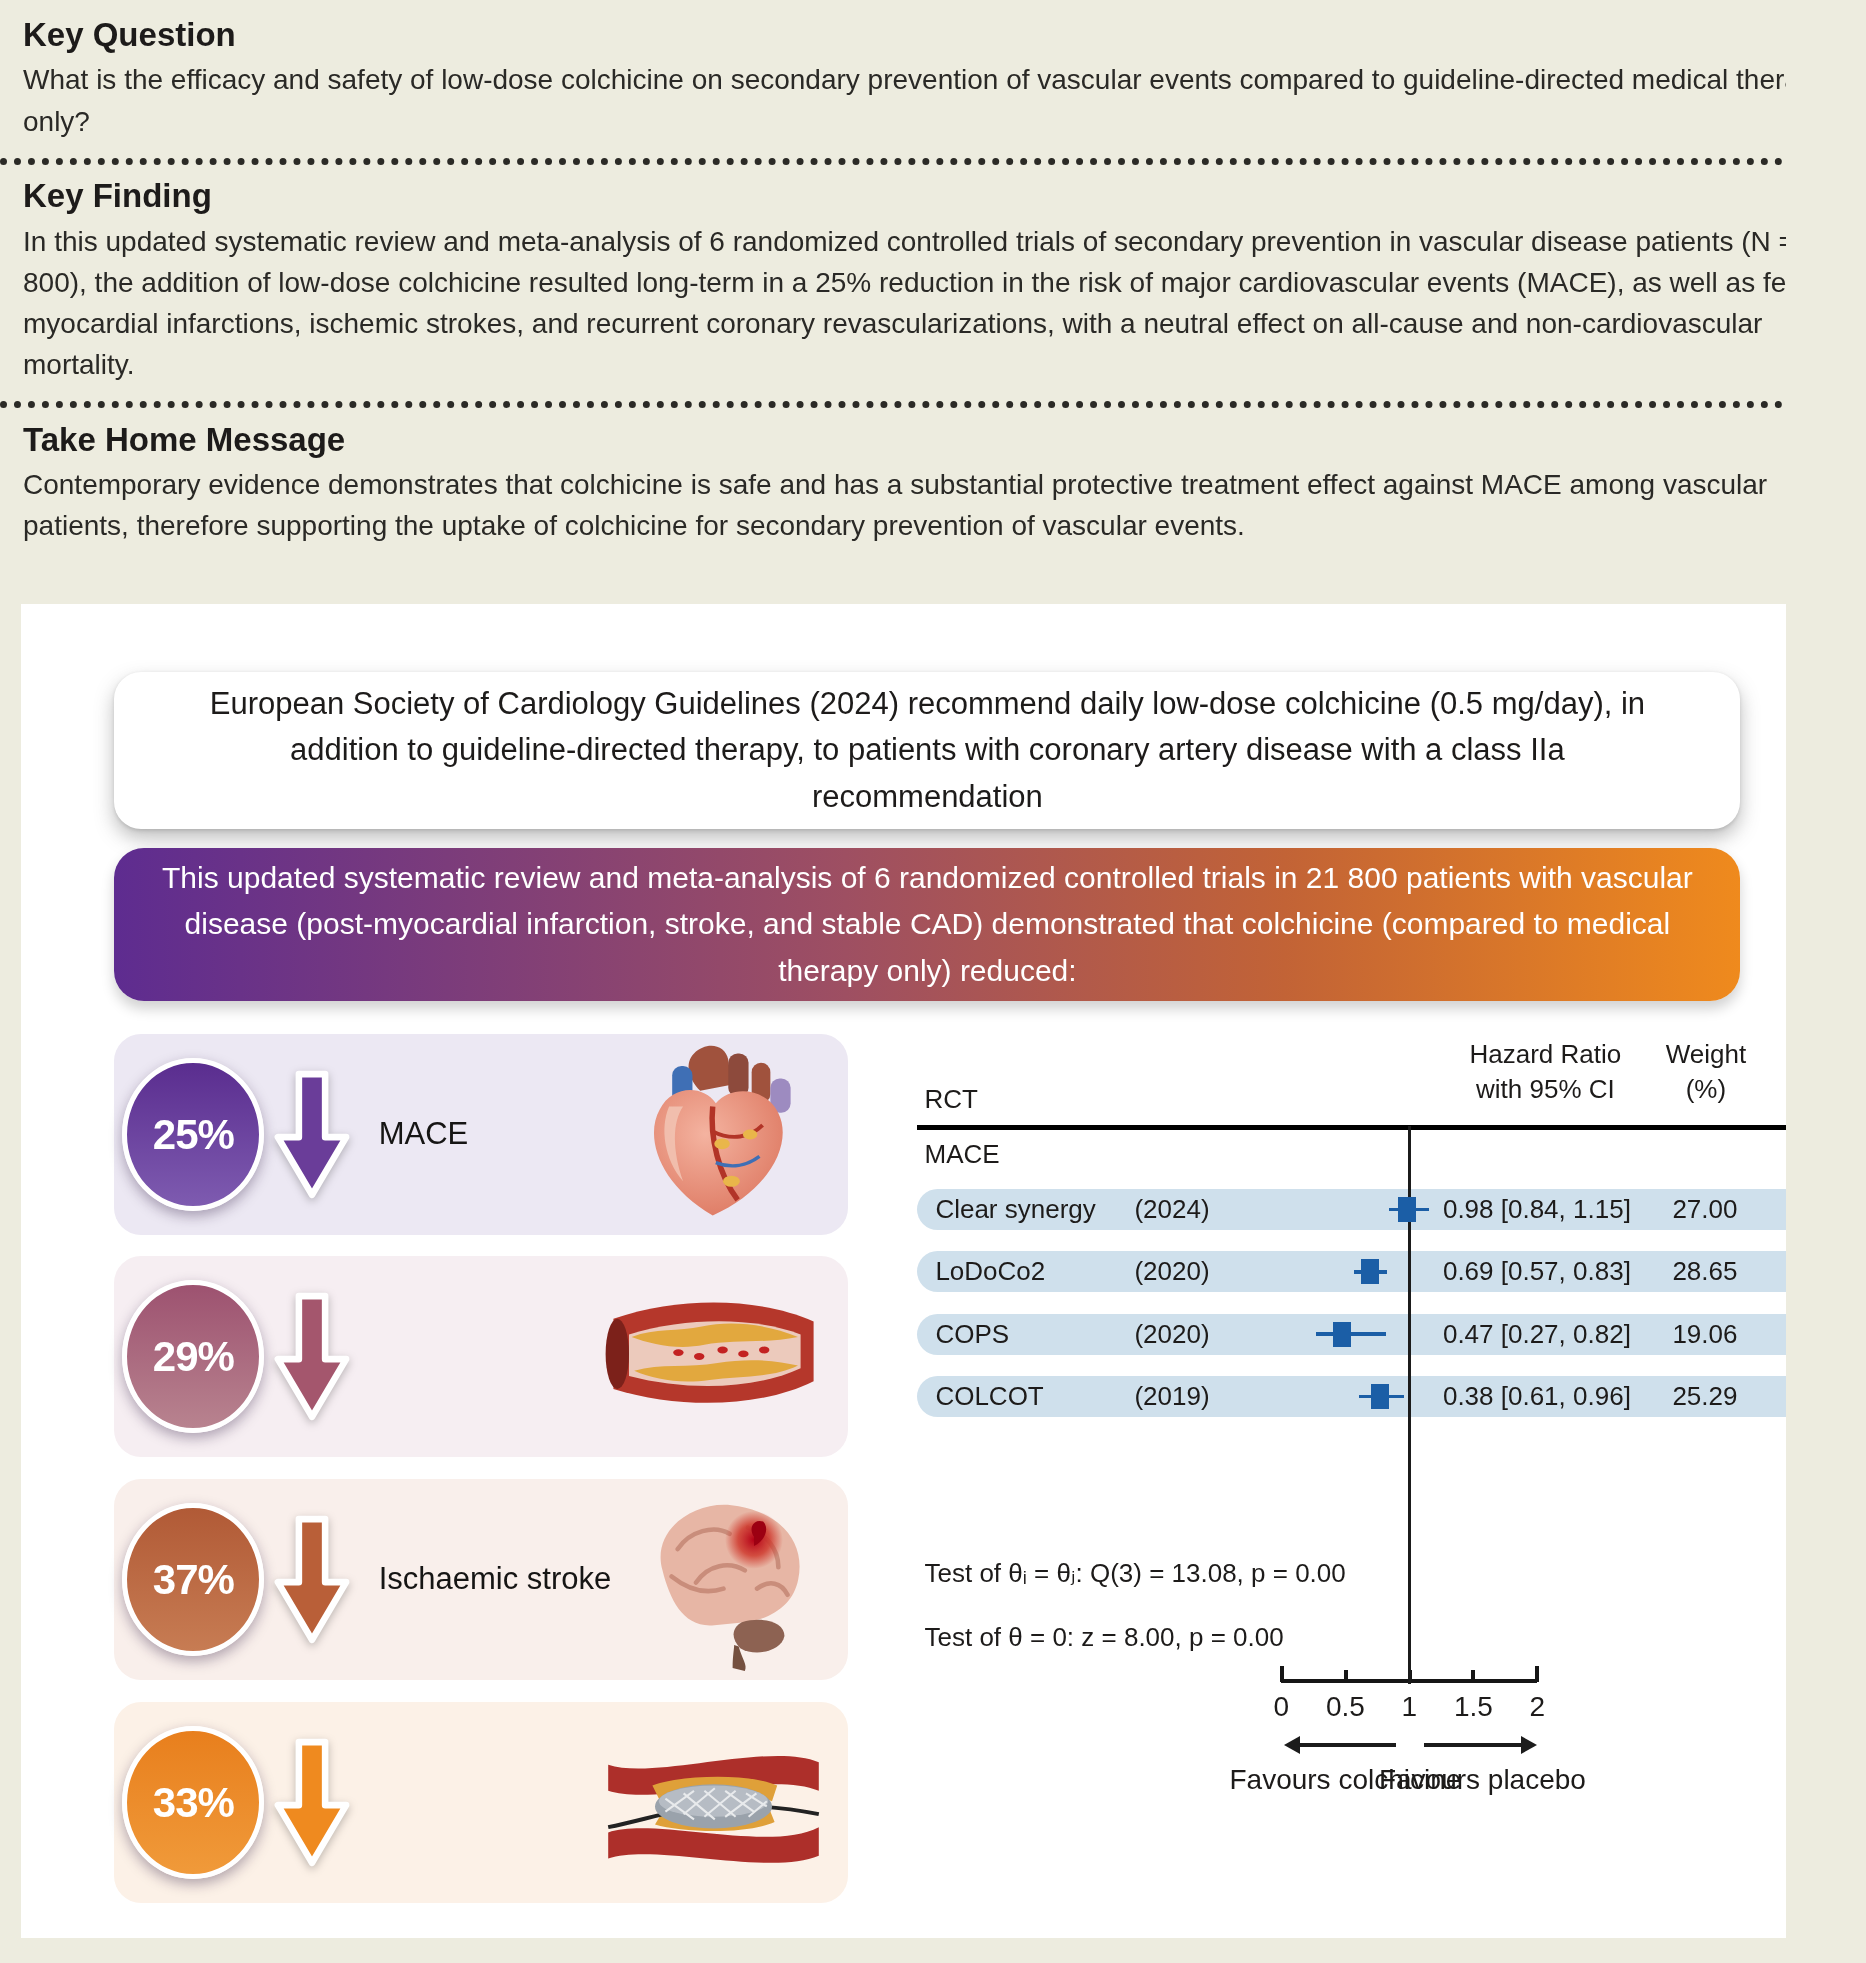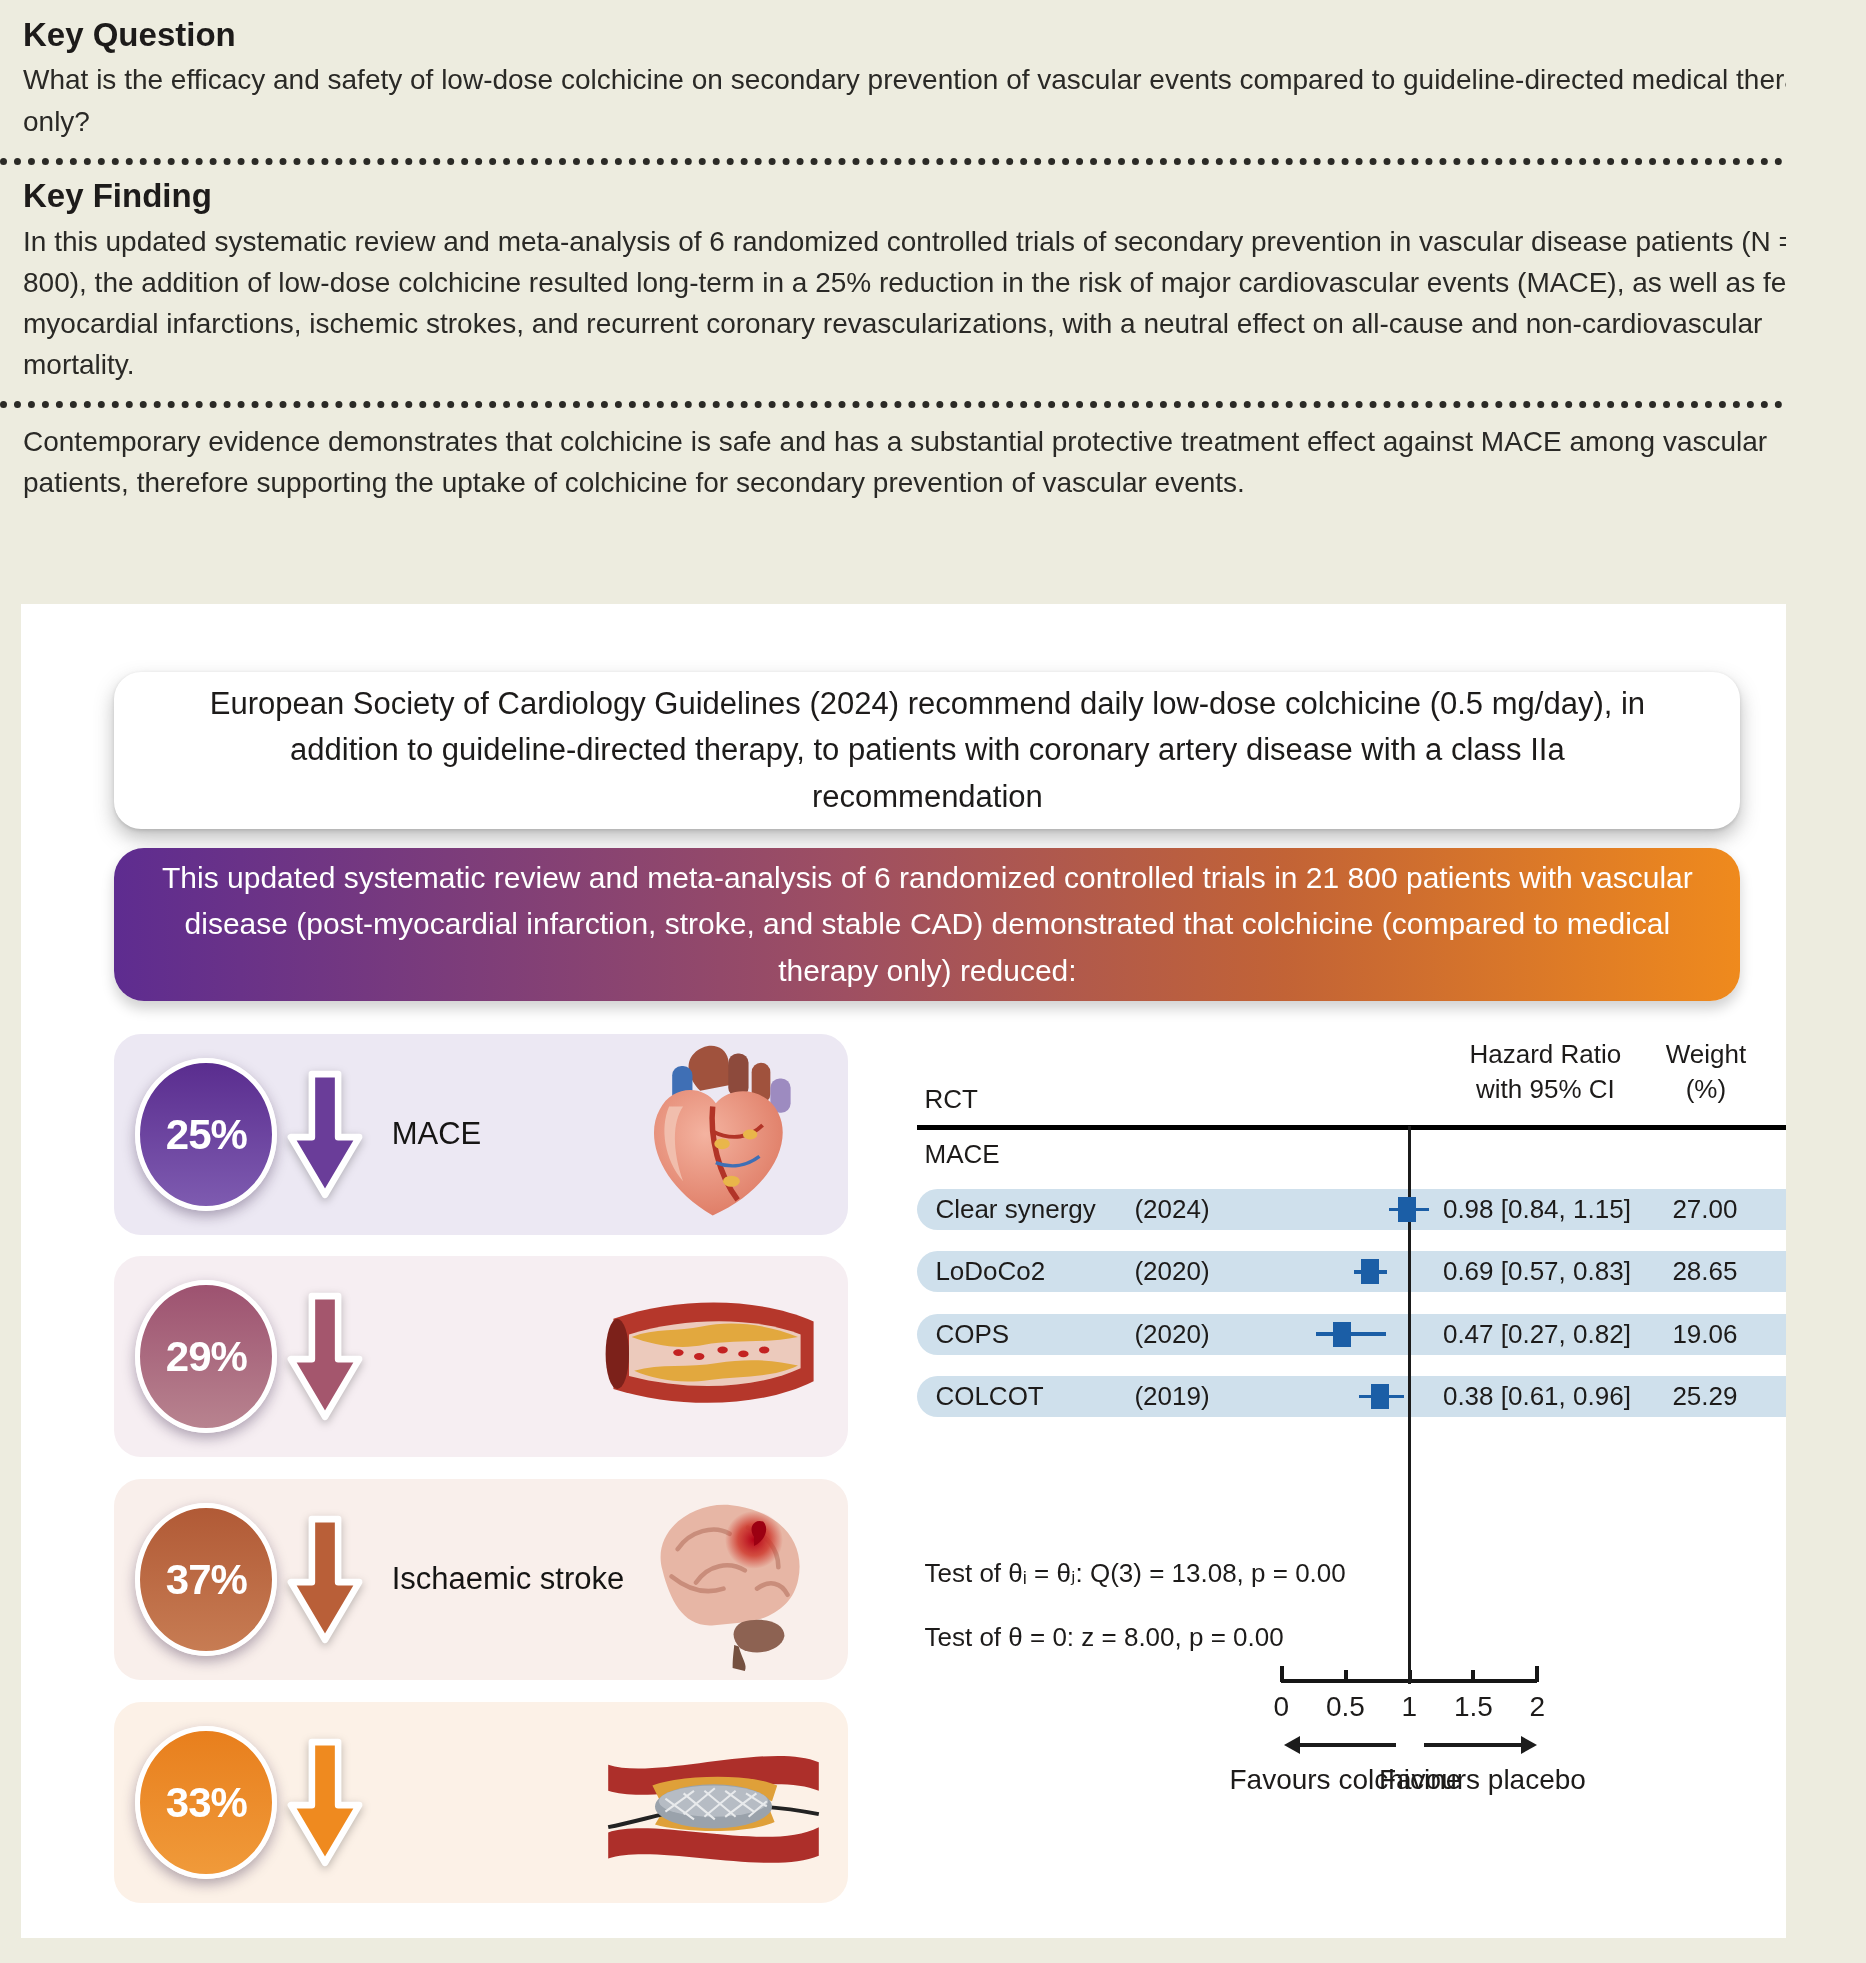--- a/index.html
+++ b/index.html
@@ -16,21 +16,21 @@
   .guideline-box{position:absolute;left:93px;top:68px;width:1626px;min-height:157px;
      background:#fff;border-radius:27px;box-shadow:0 9px 19.6px rgba(90,90,90,.40),0 1.8px 3.6px rgba(0,0,0,.12);
      display:flex;align-items:center;justify-content:center;text-align:center;}
   .guideline-box .txt{font-size:31px;line-height:1.5;max-width:1479px;color:#1d1b1a;}
   .banner{position:absolute;left:93px;top:244px;width:1626px;min-height:153px;border-radius:30px;
      display:flex;align-items:center;justify-content:center;text-align:center;
      box-shadow:0 7.1px 12.5px rgba(0,0,0,.18);}
   .banner .txt{font-size:30px;line-height:1.55;max-width:1568px;color:#ffffff;}
   
   .outcome-row{position:absolute;left:93px;width:734px;height:201px;border-radius:27px;
-     display:flex;align-items:center;padding-left:21px;box-sizing:border-box;}
+     display:flex;align-items:center;padding-left:8px;box-sizing:border-box;}
   .outcome-row.r0{top:430px;} .outcome-row.r1{top:652px;} .outcome-row.r2{top:875px;} .outcome-row.r3{top:1098px;}
   .badge{flex:0 0 auto;width:132px;height:143px;border-radius:50%;border:5.3px solid #fff;
      box-shadow:0 5.3px 12.5px rgba(40,20,60,.35);display:flex;align-items:center;justify-content:center;
      color:#fff;font-size:42px;font-weight:600;letter-spacing:-0.9px;}
   .red-arrow{flex:0 0 auto;margin-left:5.3px;width:84px;height:153px;filter:drop-shadow(0 3.6px 4.5px rgba(0,0,0,.25));}
   .outcome-label{font-size:31px;font-weight:500;color:#161514;margin-left:25px;width:276px;line-height:1.3;}
   .illus{margin-left:auto;margin-right:23px;flex:0 0 auto;}
   
   .forest{position:absolute;left:896px;top:428px;width:898px;height:802px;font-size:26px;color:#1d1b1a;}
   .hdr-rct{position:absolute;left:7.1px;top:52px;}
@@ -74,20 +74,21 @@
       <h2 class="sec-title">Key Question</h2>
       <p class="sec-body">What is the efficacy and safety of low-dose colchicine on secondary prevention of vascular events compared to guideline-directed medical therapy only?</p>
     </div>
     <hr class="dot-rule">
     <div class="sec">
       <h2 class="sec-title">Key Finding</h2>
       <p class="sec-body">In this updated systematic review and meta-analysis of 6 randomized controlled trials of secondary prevention in vascular disease patients (N = 21 800), the addition of low-dose colchicine resulted long-term in a 25% reduction in the risk of major cardiovascular events (MACE), as well as fewer myocardial infarctions, ischemic strokes, and recurrent coronary revascularizations, with a neutral effect on all-cause and non-cardiovascular mortality.</p>
     </div>
     <hr class="dot-rule">
     <div class="sec">
+      <h2 class="sec-title">Take Home Message</h2>
       <p class="sec-body">Contemporary evidence demonstrates that colchicine is safe and has a substantial protective treatment effect against MACE among vascular patients, therefore supporting the uptake of colchicine for secondary prevention of vascular events.</p>
     </div>
   </div>
 
   <div class="panel">
 
     <div class="guideline-box">
       <div class="txt">European Society of Cardiology Guidelines (2024) recommend daily low-dose colchicine (0.5 mg/day), in addition to guideline-directed therapy, to patients with coronary artery disease with a class IIa recommendation</div>
     </div>
 

